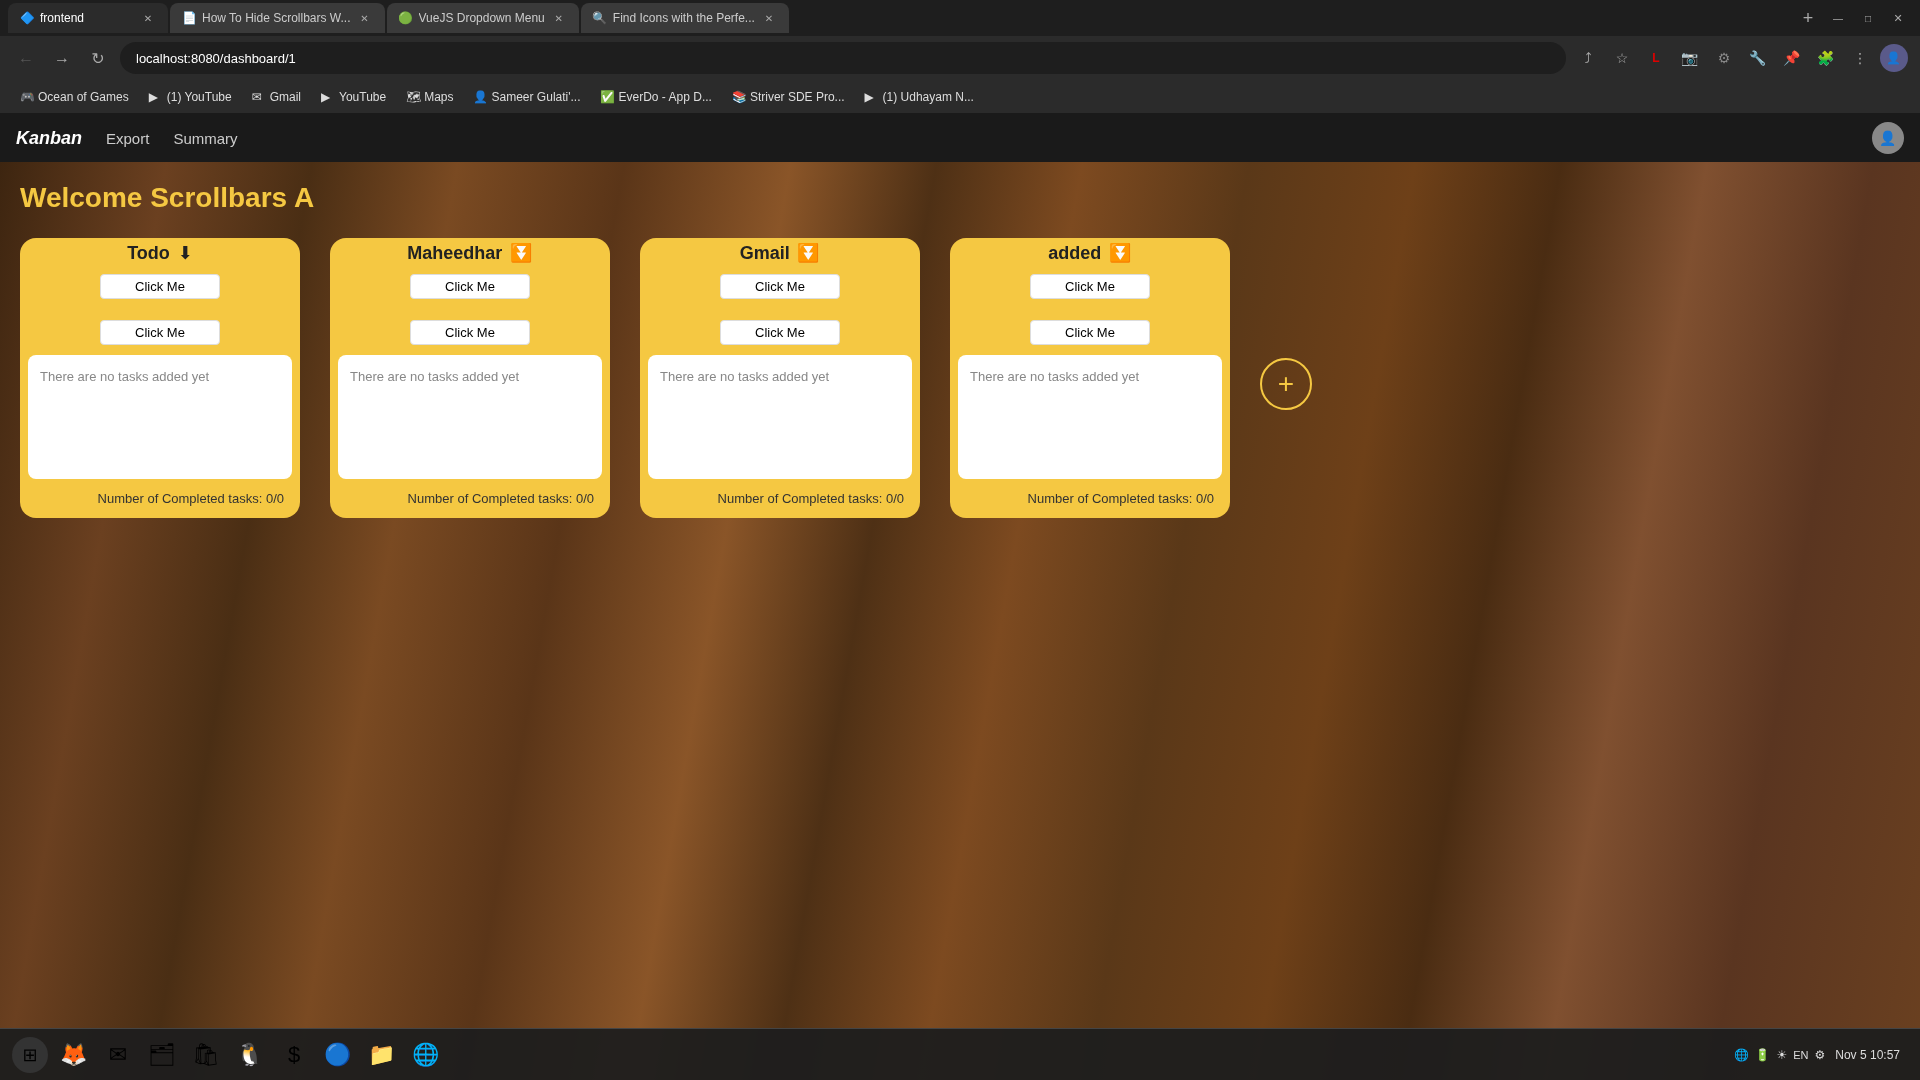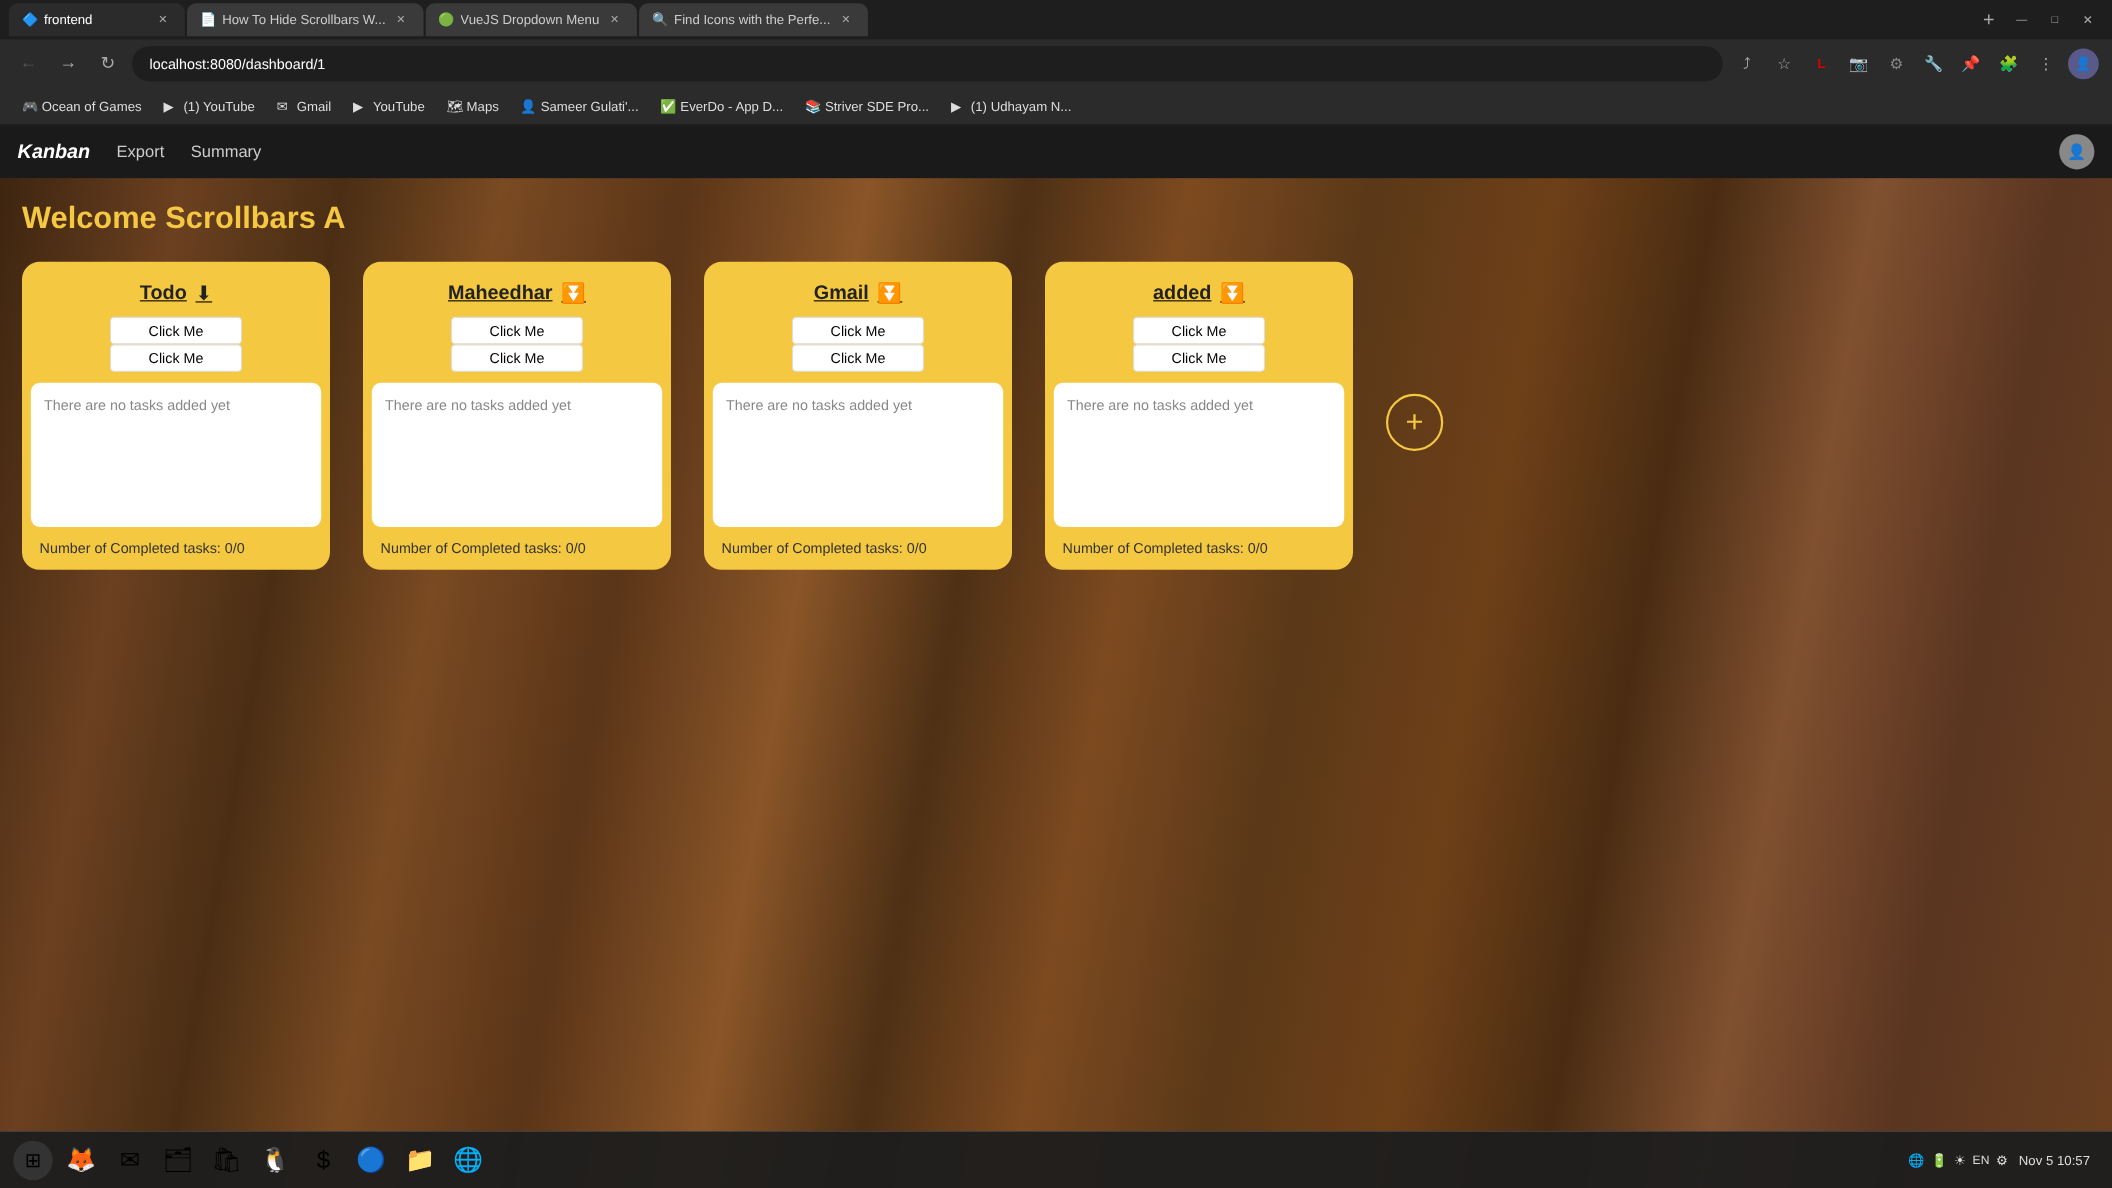--- a/index.html
+++ b/index.html
@@ -259,45 +259,44 @@
       width: 280px;
       min-height: 280px;
       flex-shrink: 0;
       overflow: hidden;
       display: flex;
       flex-direction: column;
     }
 
     .column-header {
       display: flex;
-      align-items: flex-start;
+      align-items: center;
       justify-content: center;
       gap: 8px;
-      padding: 18px 16px 10px;
+      padding: 4px 16px 10px;
       position: relative;
-      text-decoration: underline;
     }
 
     .column-title {
       font-size: 18px;
       font-weight: bold;
       color: #222;
     }
 
     .column-icon {
       font-size: 18px;
       color: #222;
       cursor: pointer;
     }
 
     .column-buttons {
       display: flex;
       flex-direction: column;
       align-items: center;
-      gap: 0;
+      gap: 21px;
       padding: 0 16px 10px;
     }
 
     .column-btn {
       background: #fff;
       border: 1px solid #ddd;
       border-radius: 4px;
       padding: 4px 16px;
       font-size: 13px;
       cursor: pointer;
@@ -317,21 +316,21 @@
     .no-tasks {
       font-size: 13px;
       color: #888;
       text-align: center;
     }
 
     .column-footer {
       padding: 12px 16px;
       font-size: 13px;
       color: #333;
-      text-align: left;
+      text-align: right;
     }
 
     
     .add-column-btn {
       width: 52px;
       height: 52px;
       border-radius: 50%;
       border: 2px solid #f5c842;
       background: transparent;
       display: flex;

